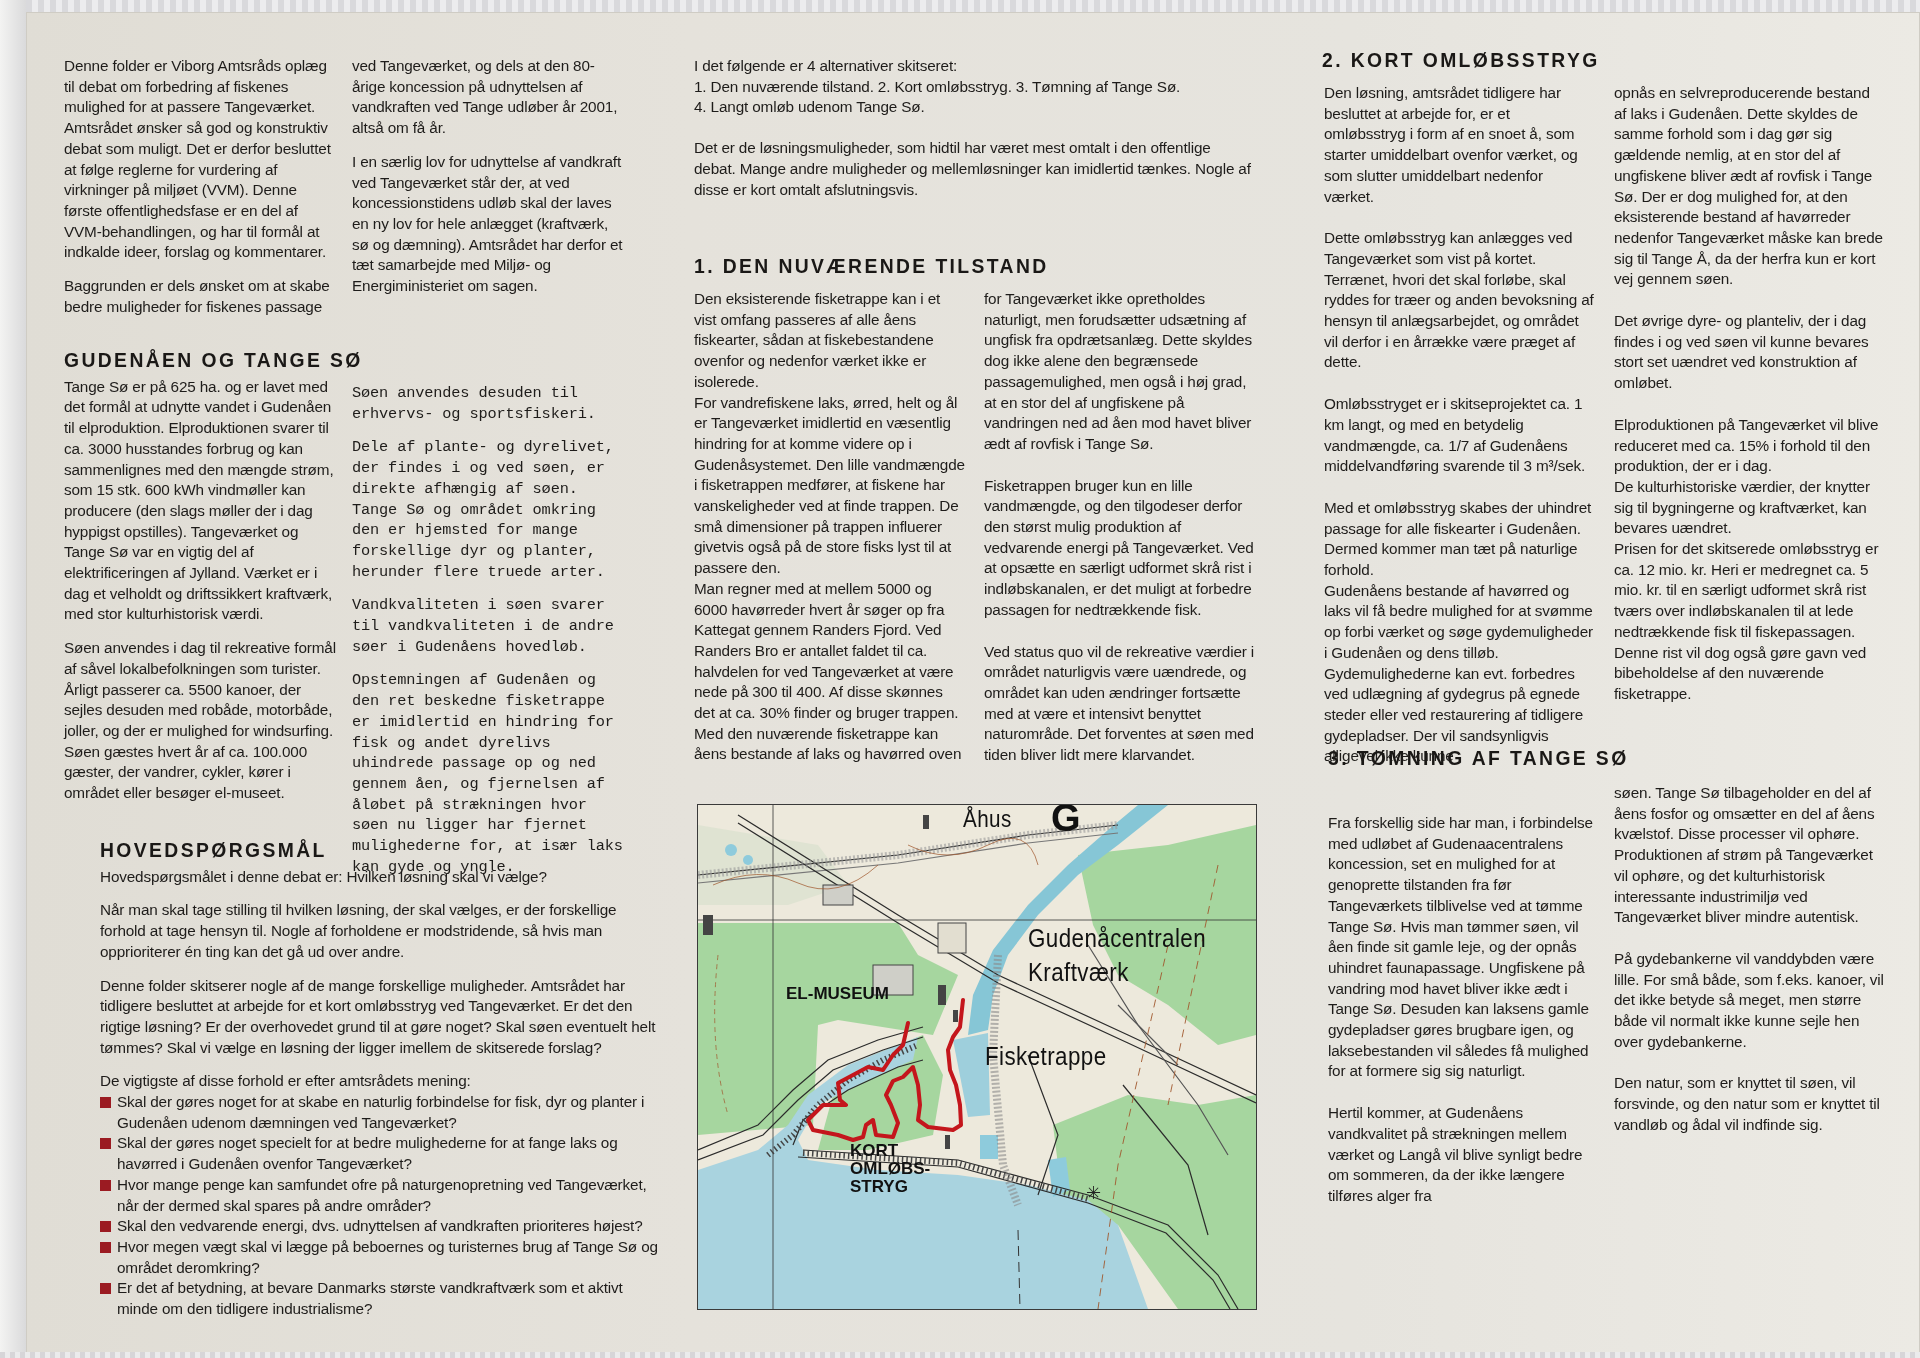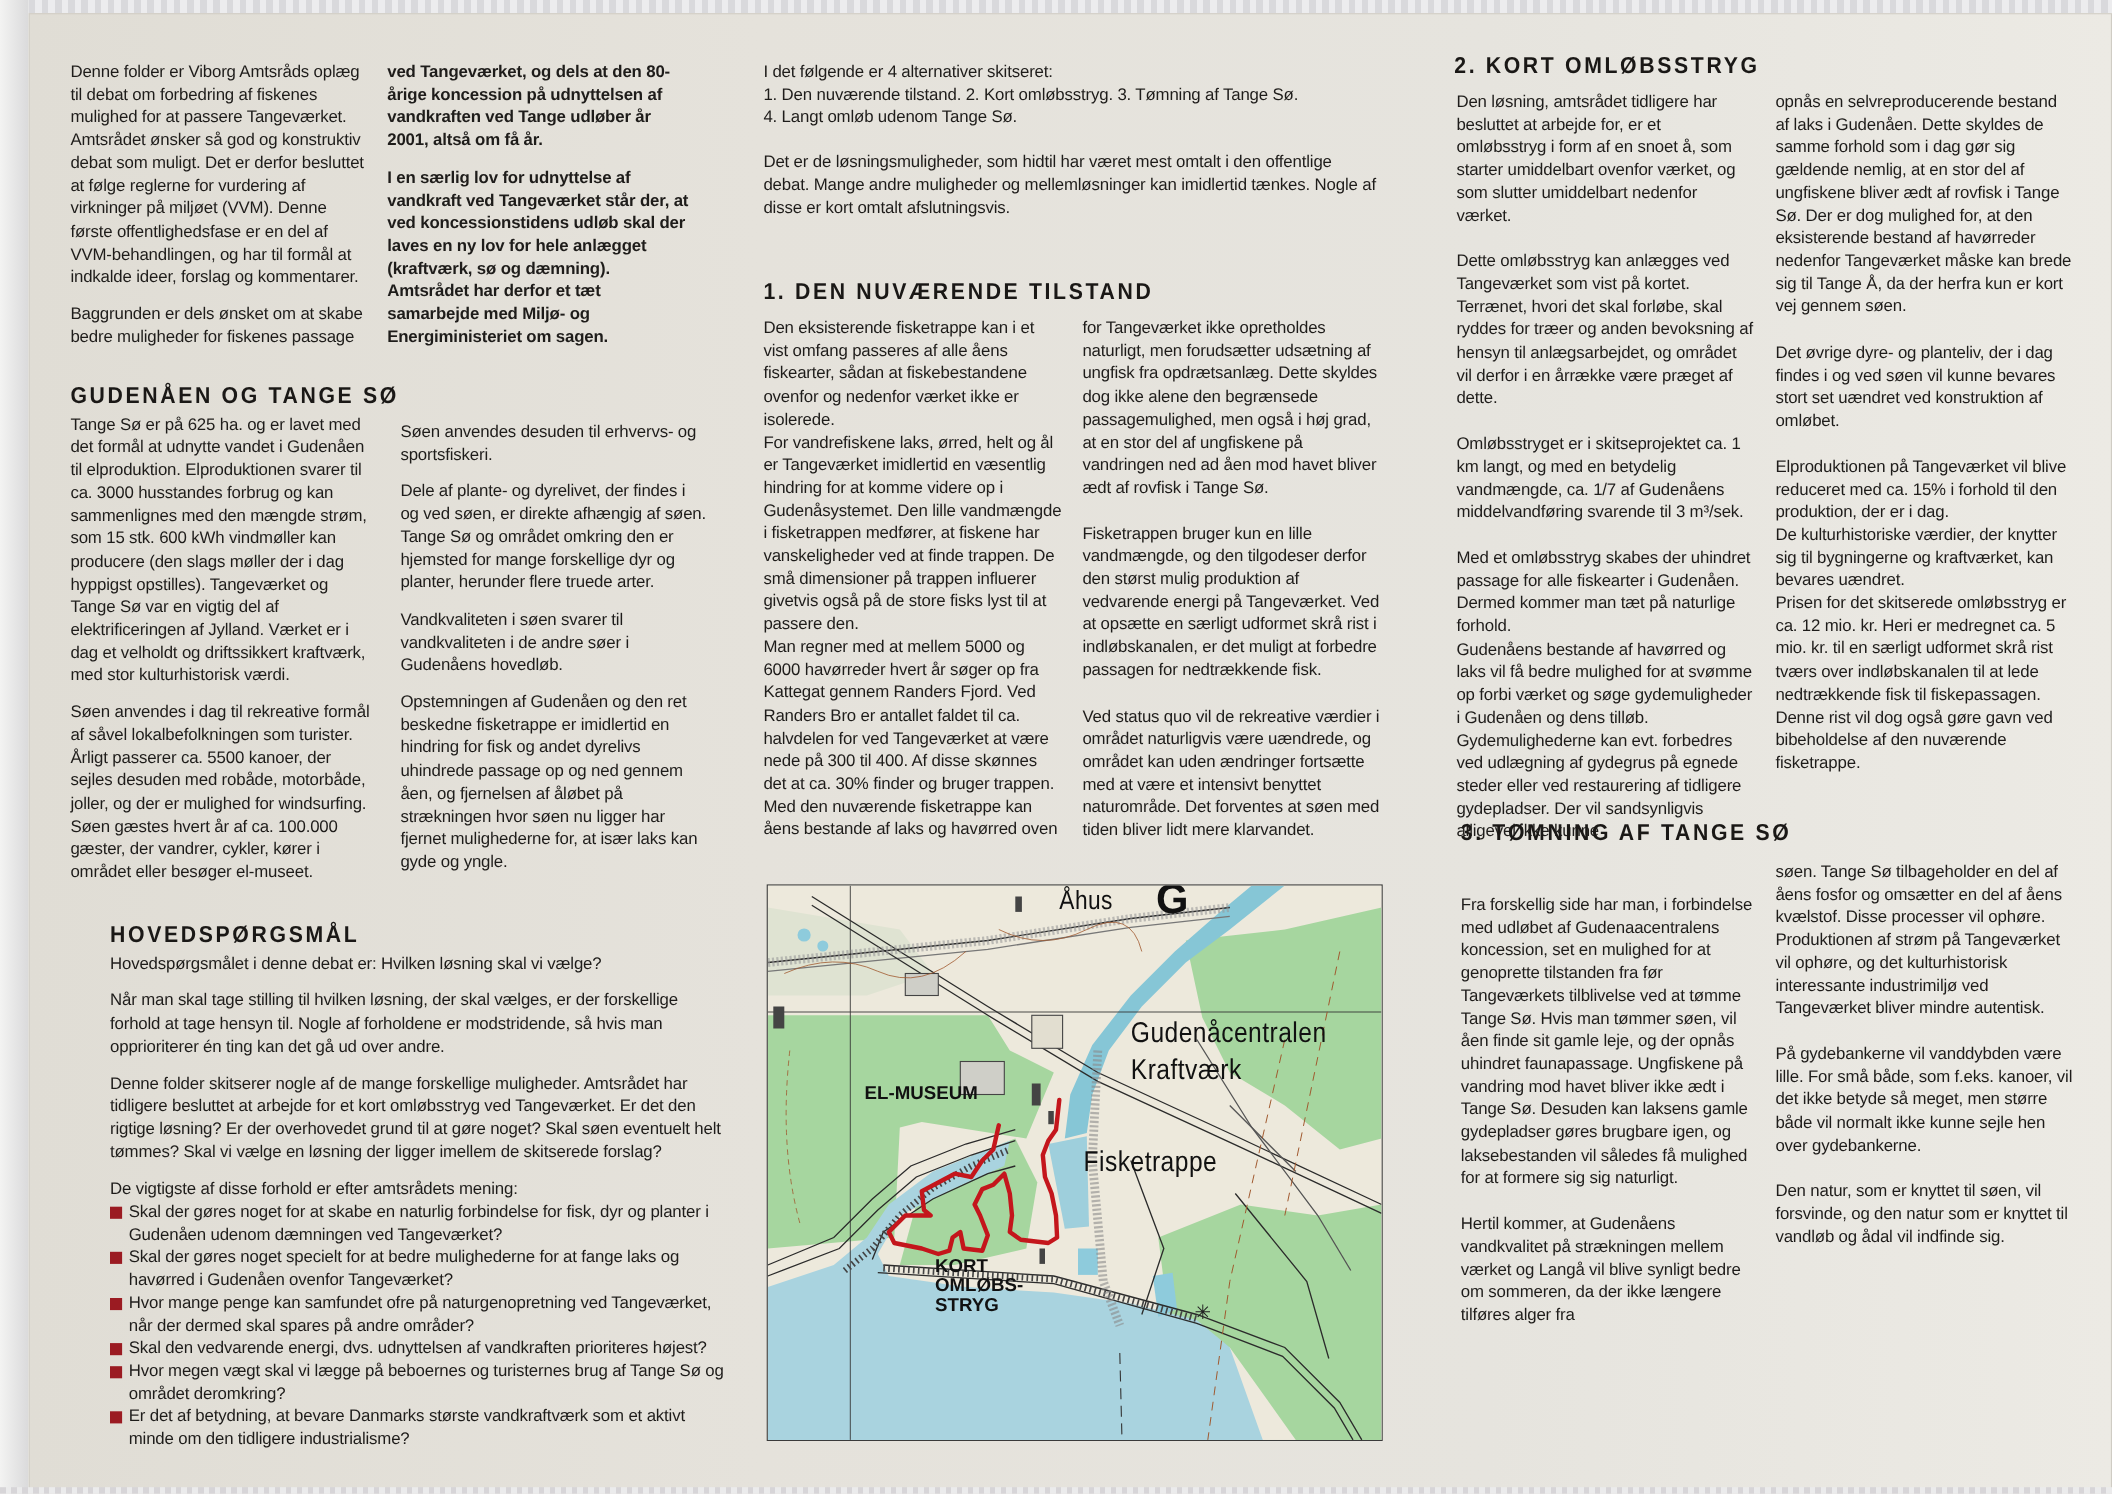--- a/index.html
+++ b/index.html
@@ -61,32 +61,32 @@
 <div class="leftedge"></div>
 <div class="topedge"></div>
 <div class="sheet"></div>
 <div class="bottomedge"></div>
 
 <div class="col" style="left:64px; top:56px; width:268px;">
   <p>Denne folder er Viborg Amtsråds oplæg til debat om forbedring af fiskenes mulighed for at passere Tangeværket. Amtsrådet ønsker så god og konstruktiv debat som muligt. Det er derfor besluttet at følge reglerne for vurdering af virkninger på miljøet (VVM). Denne første offentlighedsfase er en del af VVM-behandlingen, og har til formål at indkalde ideer, forslag og kommentarer.</p>
   <p>Baggrunden er dels ønsket om at skabe bedre muligheder for fiskenes passage</p>
 </div>
 
-<div class="col" style="left:352px; top:56px; width:276px;font-weight:bold;">
+<div class="col" style="left:352px; top:56px; width:276px;">
   <p>ved Tangeværket, og dels at den 80-årige koncession på udnyttelsen af vandkraften ved Tange udløber år 2001, altså om få år.</p>
   <p>I en særlig lov for udnyttelse af vandkraft ved Tangeværket står der, at ved koncessionstidens udløb skal der laves en ny lov for hele anlægget (kraftværk, sø og dæmning). Amtsrådet har derfor et tæt samarbejde med Miljø- og Energiministeriet om sagen.</p>
 </div>
 
 <div class="col" style="left:64px; top:350px; width:272px;">
   <h2>GUDENÅEN OG TANGE SØ</h2>
   <p>Tange Sø er på 625 ha. og er lavet med det formål at udnytte vandet i Gudenåen til elproduktion. Elproduktionen svarer til ca. 3000 husstandes forbrug og kan sammenlignes med den mængde strøm, som 15 stk. 600 kWh vindmøller kan producere (den slags møller der i dag hyppigst opstilles). Tangeværket og Tange Sø var en vigtig del af elektrificeringen af Jylland. Værket er i dag et velholdt og driftssikkert kraftværk, med stor kulturhistorisk værdi.</p>
   <p>Søen anvendes i dag til rekreative formål af såvel lokalbefolkningen som turister. Årligt passerer ca. 5500 kanoer, der sejles desuden med robåde, motorbåde, joller, og der er mulighed for windsurfing. Søen gæstes hvert år af ca. 100.000 gæster, der vandrer, cykler, kører i området eller besøger el-museet.</p>
 </div>
 
-<div class="col" style="left:364px; top:383px; width:278px;">
+<div class="col" style="left:352px; top:383px; width:278px;font-family:Liberation Mono, monospace;">
   <p>Søen anvendes desuden til erhvervs- og sportsfiskeri.</p>
   <p>Dele af plante- og dyrelivet, der findes i og ved søen, er direkte afhængig af søen. Tange Sø og området omkring den er hjemsted for mange forskellige dyr og planter, herunder flere truede arter.</p>
   <p>Vandkvaliteten i søen svarer til vandkvaliteten i de andre søer i Gudenåens hovedløb.</p>
   <p>Opstemningen af Gudenåen og den ret beskedne fisketrappe er imidlertid en hindring for fisk og andet dyrelivs uhindrede passage op og ned gennem åen, og fjernelsen af åløbet på strækningen hvor søen nu ligger har fjernet mulighederne for, at især laks kan gyde og yngle.</p>
 </div>
 
 <div class="col" style="left:64px; top:840px; width:566px;margin-left:36px;">
   <h2>HOVEDSPØRGSMÅL</h2>
   <p>Hovedspørgsmålet i denne debat er: Hvilken løsning skal vi vælge?</p>
   <p>Når man skal tage stilling til hvilken løsning, der skal vælges, er der forskellige forhold at tage hensyn til. Nogle af forholdene er modstridende, så hvis man opprioriterer én ting kan det gå ud over andre.</p>

